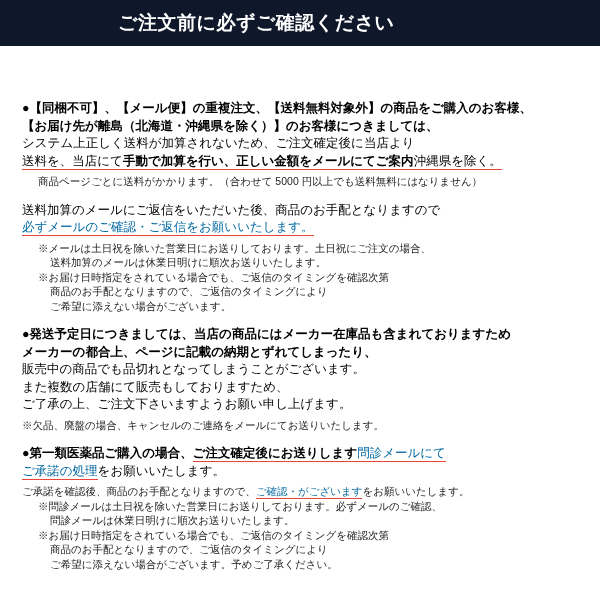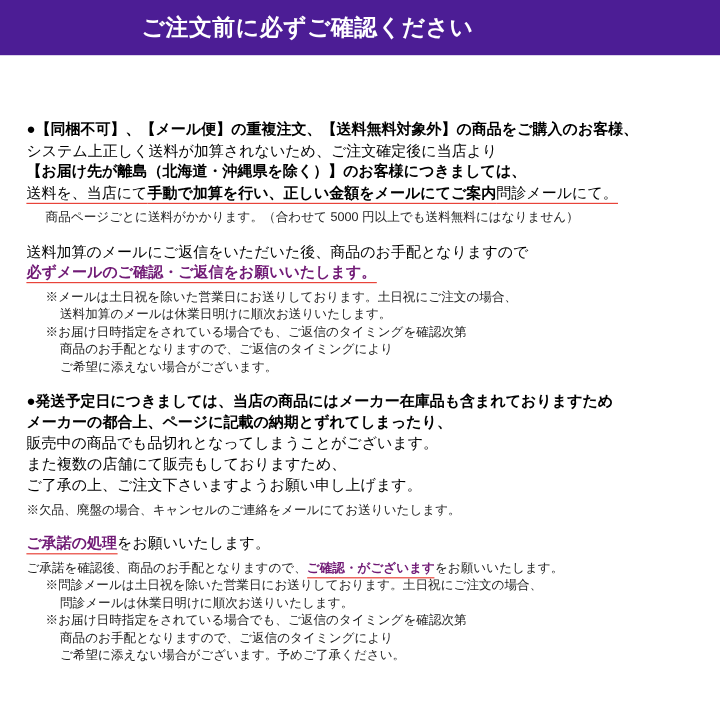--- a/index.html
+++ b/index.html
@@ -14,21 +14,21 @@
     overflow: hidden;
   }
   .page {
     position: relative;
     width: 600px;
     height: 600px;
     box-sizing: border-box;
     background: #ffffff;
   }
   .header-bar {
-    background: #4c1d95;
+    background: #0f172a;
     height: 46px;
     display: flex;
     align-items: center;
     padding-left: 118px;
     box-sizing: border-box;
   }
   .header-title {
     color: #ffffff;
     font-size: 19px;
     font-weight: bold;
@@ -61,41 +61,41 @@
     padding-left: 16px;
   }
   .sub.indent2 {
     padding-left: 28px;
   }
   .u-red {
     border-bottom: 1.5px solid #e8443a;
     padding-bottom: 1px;
   }
   .t-red-bold {
-    color: #701a75;
-    font-weight: bold;
+    color: #0369a1;
+    font-weight: normal;
   }
   .gap-s { height: 4px; }
 </style>
 </head>
 <body>
 
 <div class="page">
 
   <div class="header-bar">
     <span class="header-title">ご注文前に必ずご確認ください</span>
   </div>
 
   <div class="content">
 
     <div class="block">
       <div class="line bold">●【同梱不可】、【メール便】の重複注文、【送料無料対象外】の商品をご購入のお客様、</div>
+      <div class="line bold">【お届け先が離島（北海道・沖縄県を除く）】のお客様につきましては、</div>
       <div class="line">システム上正しく送料が加算されないため、ご注文確定後に当店より</div>
-      <div class="line bold">【お届け先が離島（北海道・沖縄県を除く）】のお客様につきましては、</div>
-      <div class="line"><span class="u-red">送料を、当店にて</span><span class="u-red" style="font-weight:bold;">手動で加算を行い、正しい金額をメールにてご案内</span><span class="u-red">問診メールにて。</span></div>
+      <div class="line"><span class="u-red">送料を、当店にて</span><span class="u-red" style="font-weight:bold;">手動で加算を行い、正しい金額をメールにてご案内</span><span class="u-red">沖縄県を除く。</span></div>
       <div class="gap-s"></div>
       <div class="sub indent1">商品ページごとに送料がかかります。（合わせて 5000 円以上でも送料無料にはなりません）</div>
     </div>
 
     <div class="block">
       <div class="line">送料加算のメールにご返信をいただいた後、商品のお手配となりますので</div>
       <div class="line"><span class="u-red t-red-bold">必ずメールのご確認・ご返信をお願いいたします。</span></div>
       <div class="gap-s"></div>
       <div class="sub indent1">※メールは土日祝を除いた営業日にお送りしております。土日祝にご注文の場合、</div>
       <div class="sub indent2">送料加算のメールは休業日明けに順次お送りいたします。</div>
@@ -108,24 +108,25 @@
       <div class="line bold">●発送予定日につきましては、当店の商品にはメーカー在庫品も含まれておりますため</div>
       <div class="line bold">メーカーの都合上、ページに記載の納期とずれてしまったり、</div>
       <div class="line">販売中の商品でも品切れとなってしまうことがございます。</div>
       <div class="line">また複数の店舗にて販売もしておりますため、</div>
       <div class="line">ご了承の上、ご注文下さいますようお願い申し上げます。</div>
       <div class="gap-s"></div>
       <div class="sub">※欠品、廃盤の場合、キャンセルのご連絡をメールにてお送りいたします。</div>
     </div>
 
     <div class="block">
+      <div class="line bold"><span>●第一類医薬品ご購入の場合、</span><span class="u-red">ご注文確定後にお送りします</span><span class="u-red t-red-bold">問診メールにて</span></div>
       <div class="line"><span class="u-red t-red-bold">ご承諾の処理</span><span>をお願いいたします。</span></div>
       <div class="gap-s"></div>
       <div class="sub"><span>ご承諾を確認後、商品のお手配となりますので、</span><span class="u-red t-red-bold">ご確認・がございます</span><span>をお願いいたします。</span></div>
-      <div class="sub indent1">※問診メールは土日祝を除いた営業日にお送りしております。土日祝にご注文の場合、</div>
+      <div class="sub indent1">※問診メールは土日祝を除いた営業日にお送りしております。必ずメールのご確認、</div>
       <div class="sub indent2">問診メールは休業日明けに順次お送りいたします。</div>
       <div class="sub indent1">※お届け日時指定をされている場合でも、ご返信のタイミングを確認次第</div>
       <div class="sub indent2">商品のお手配となりますので、ご返信のタイミングにより</div>
       <div class="sub indent2">ご希望に添えない場合がございます。予めご了承ください。</div>
     </div>
 
   </div>
 </div>
 
 </body></html>

